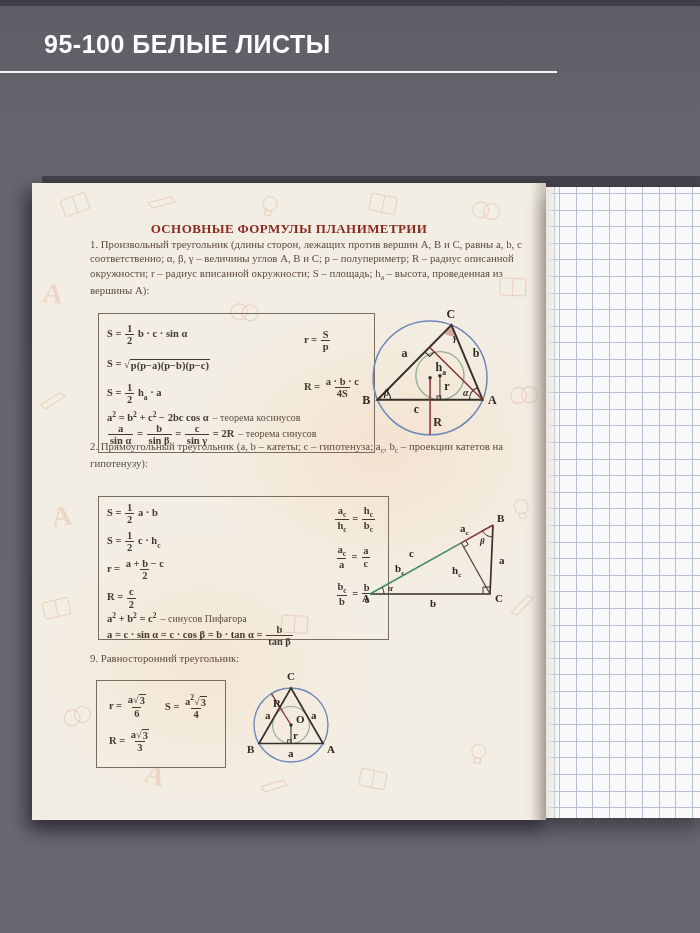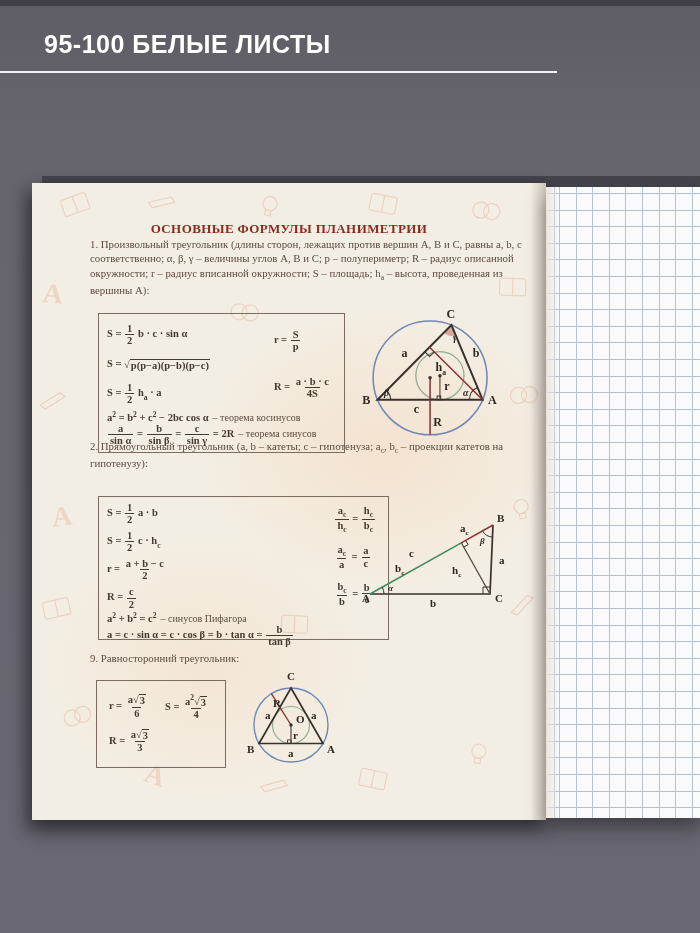--- a/index.html
+++ b/index.html
@@ -38,21 +38,21 @@
   
   .doodles{position:absolute;left:0;top:0;width:514px;height:637px;z-index:0;}
   .page-left > .pc{position:absolute;z-index:1;}
   .sheet-title{left:0;top:38px;width:100%;text-align:center;font-weight:bold;
     font-size:13px;letter-spacing:.4px;color:#8c2a20;}
   .para{left:58px;width:438px;margin:0;font-size:10.8px;line-height:1.33;color:#5d4b41;}
   .p1{top:54px;} .p2{top:256px;} .p3{top:468px;}
   .fbox{border:1px solid #7c6c60;color:#453a30;font-weight:bold;font-size:10.5px;
     display:flex;flex-direction:column;justify-content:space-evenly;
     padding:5px 8px;box-sizing:border-box;}
-  .box1{left:66px;top:130px;width:247px;height:140px;}
+  .box1{left:66px;top:130px;width:277px;height:140px;}
   .box2{left:66px;top:313px;width:291px;height:144px;}
   .box3{left:64px;top:497px;width:130px;height:88px;padding-left:12px;}
   .cols{display:flex;justify-content:space-between;align-items:stretch;flex:1 0 auto;}
   .col{display:flex;flex-direction:column;justify-content:space-around;gap:4px;}
   .col-r{margin-right:4px;}
   .frow{white-space:nowrap;}
   .b3top{display:flex;gap:16px;}
   .note{font-weight:normal;font-size:10px;color:#5d4b41;margin-left:4px;}
   .fr{display:inline-flex;flex-direction:column;align-items:center;
     vertical-align:middle;margin:0 1px;}

